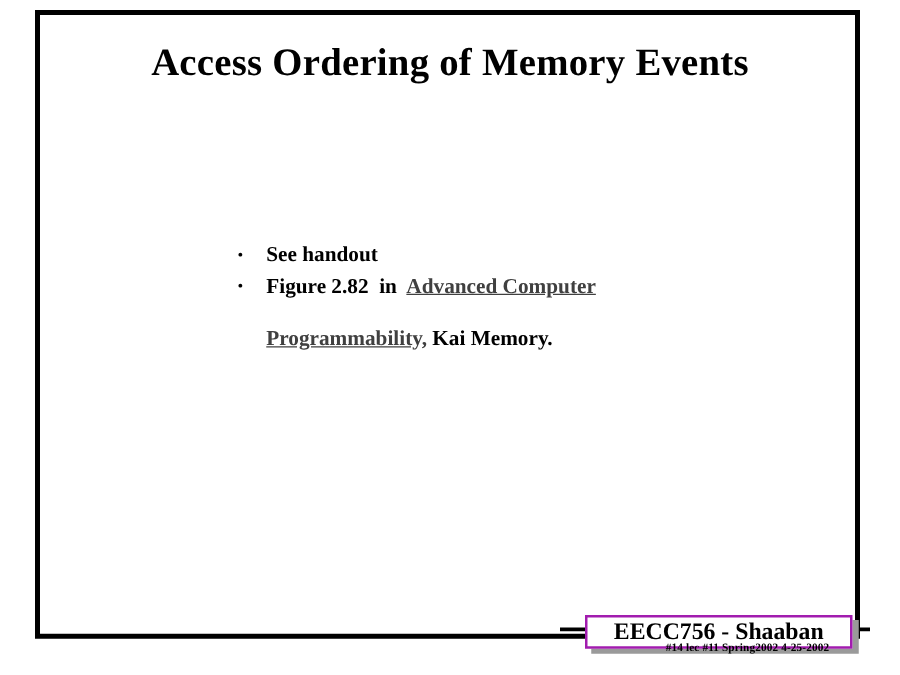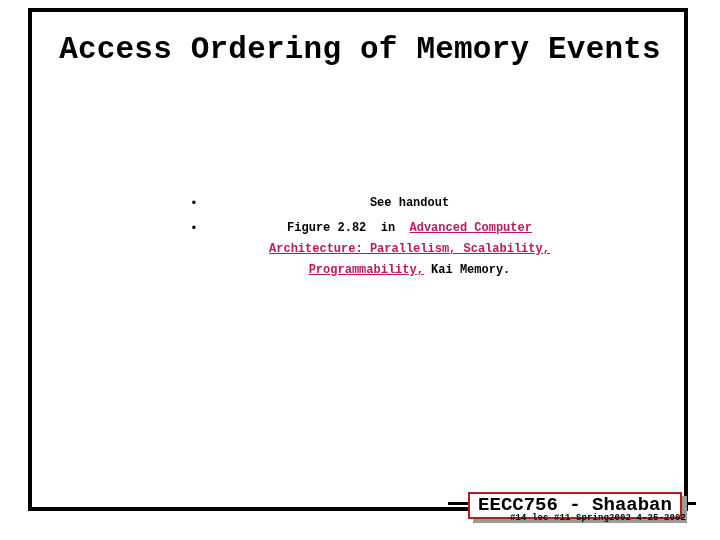--- a/index.html
+++ b/index.html
@@ -7,21 +7,21 @@
     margin: 0;
     padding: 0;
     background: #ffffff;
   }
   #slide {
     position: relative;
     width: 720px;
     height: 540px;
     background: #ffffff;
     overflow: hidden;
-    font-family: Liberation Mono, monospace;
+    font-family: Liberation Serif, serif;
   }
 
   
   #slide-frame {
     position: absolute;
     left: 28px;
     top: 8px;
     width: 660px;
     height: 503px;
     border: 4px solid #000000;
@@ -61,28 +61,27 @@
     flex: 0 0 27px;
     font-size: 13px;
     line-height: 21px;
     color: #000000;
     text-align: left;
     padding-left: 4px;
     box-sizing: border-box;
   }
   .bullet-text {
     flex: 1 1 auto;
-    font-size: 12px;
+    font-size: 17px;
     font-weight: bold;
     line-height: 21px;
     color: #000000;
-    text-align: center;
   }
   .book-title {
-    color: #be185d;
+    color: #404040;
     text-decoration: underline;
     text-underline-offset: 1px;
   }
   .author {
     color: #000000;
     text-decoration: none;
   }
   .sp { white-space: pre; }
 
   
@@ -117,21 +116,21 @@
     height: 27px;
     background: #9a9a9a;
   }
   #badge-box {
     position: absolute;
     left: 20px;
     top: 6px;
     width: 214px;
     height: 27px;
     background: #ffffff;
-    border: 2px solid #b91c1c;
+    border: 2px solid #a21caf;
     box-sizing: border-box;
     display: flex;
     align-items: center;
     justify-content: center;
   }
   #badge-label {
     font-size: 19px;
     font-weight: bold;
     color: #000000;
     line-height: 1;
@@ -165,21 +164,21 @@
       <div class="bullet-mark">•</div>
       <div class="bullet-text">
         <span>See handout</span>
       </div>
     </div>
 
     <div class="bullet-row">
       <div class="bullet-mark">•</div>
       <div class="bullet-text">
         <span class="sp">Figure 2.82  in  </span><span class="book-title">Advanced Computer</span><br>
-        <span class="book-title">Architecture: Parallelism, Scalability,</span><br>
+        <br>
         <span class="book-title">Programmability,</span><span class="author sp"> Kai Memory.</span>
       </div>
     </div>
 
   </div>
 
   <div id="footer">
     <div id="badge-tick-left"></div>
     <div id="badge-tick-right"></div>
     <div id="badge-shadow"></div>

